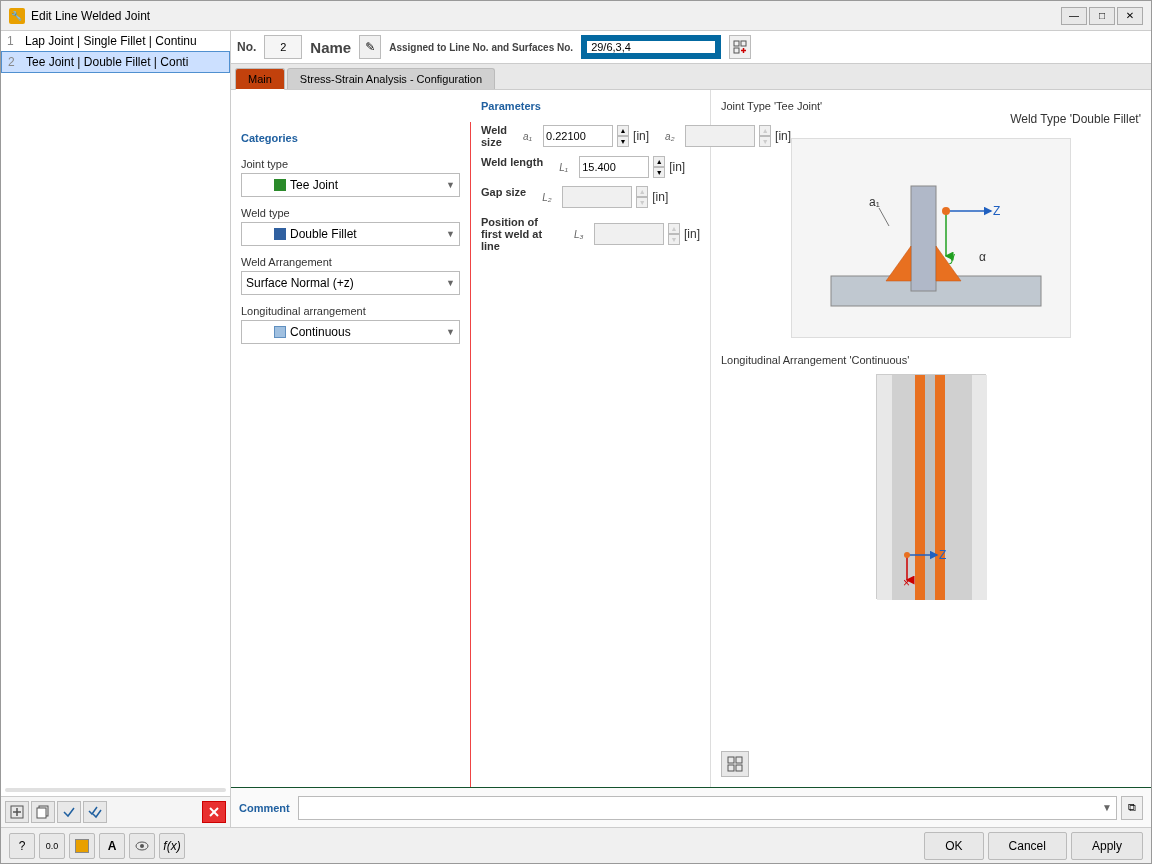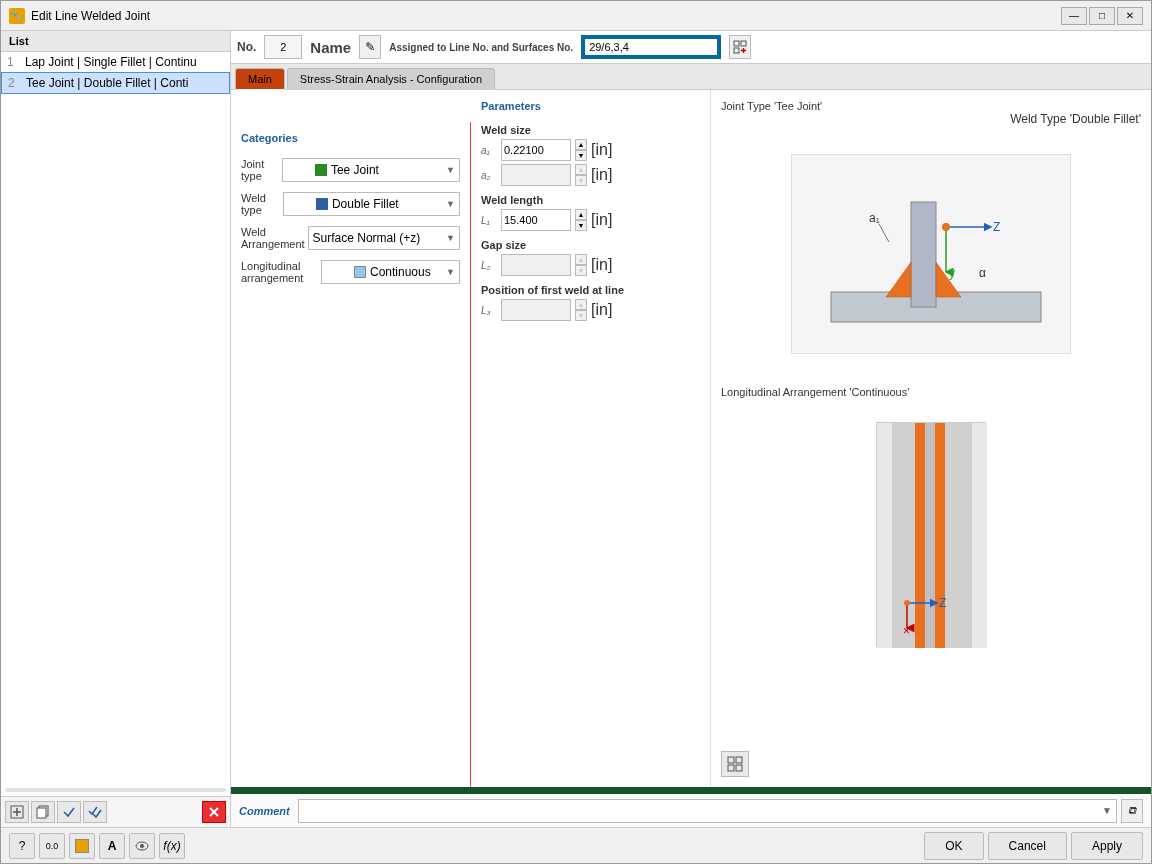--- a/index.html
+++ b/index.html
@@ -31,56 +31,56 @@
     .right-area { flex: 1; display: flex; flex-direction: column; overflow: hidden; }
     
     
     .info-bar { display: flex; border-bottom: 1px solid #ccc; background: #fff; padding: 4px 6px; gap: 8px; align-items: center; }
     .info-no-label { font-size: 12px; font-weight: bold; color: #444; }
     .info-no-box { width: 38px; height: 24px; border: 1px solid #bbb; background: #f5f5f5; display: flex; align-items: center; justify-content: center; font-size: 11px; }
     .info-name-label { font-size: 15px; font-weight: bold; color: #444; }
     .info-name-box { flex: 1; height: 24px; border: 1px solid #bbb; background: #fff; display: flex; align-items: center; padding: 0 4px; font-size: 11px; }
     .info-edit-btn { width: 22px; height: 24px; border: 1px solid #bbb; background: #f0f0f0; display: flex; align-items: center; justify-content: center; cursor: pointer; font-size: 12px; }
     .info-assign-label { font-size: 11px; font-weight: bold; color: #444; }
-    .info-assign-box { width: 140px; height: 24px; border: 4px solid #0369a1; background: #fff; display: flex; align-items: center; padding: 0 4px; font-size: 11px; }
+    .info-assign-box { width: 140px; height: 24px; border: 6px solid #0369a1; background: #fff; display: flex; align-items: center; padding: 0 4px; font-size: 11px; }
     .info-assign-btn { width: 22px; height: 24px; border: 1px solid #bbb; background: #f0f0f0; display: flex; align-items: center; justify-content: center; cursor: pointer; font-size: 10px; }
     
     
     .tabs-bar { display: flex; background: #e8e8e8; border-bottom: 1px solid #ccc; padding: 0 4px; padding-top: 4px; gap: 2px; }
     .tab { padding: 4px 12px; background: #d0d0d0; border: 1px solid #bbb; border-bottom: none; cursor: pointer; font-size: 11px; border-radius: 3px 3px 0 0; }
     .tab.active { background: #c2410c; border-bottom: 1px solid #fff; margin-bottom: -1px; z-index: 1; }
     
     
     .content-area { flex: 1; display: flex; overflow: hidden; background: #fff; }
     
     
     .form-panel { width: 240px; border-right: 1px solid #ef4444; padding: 10px; display: flex; flex-direction: column; gap: 10px; margin-top: 32px; }
     .section-header { font-size: 11px; font-weight: bold; color: #2060a0; margin-bottom: 4px; }
-    .form-group { display: flex; flex-direction: row; gap: 3px; }
+    .form-group { display: flex; flex-direction: column; gap: 3px; }
     .form-label { font-size: 11px; color: #333; }
     .form-select { width: 100%; height: 24px; border: 1px solid #bbb; background: #fff; padding: 0 4px; font-size: 11px; display: flex; align-items: center; justify-content: space-between; cursor: pointer; }
     .form-select-colored { display: flex; align-items: center; gap: 4px; padding-left: 28px; }
     .color-box { width: 12px; height: 12px; background: #2a8a2a; }
     .color-box.blue { background: #3060a0; }
     .select-arrow { font-size: 9px; color: #666; }
     
     
     .params-panel { width: 240px; border-right: 1px solid #ddd; padding: 10px; display: flex; flex-direction: column; gap: 8px; }
-    .param-group { display: flex; flex-direction: column; gap: 3px; }
+    .param-group { display: flex; gap: 16px; }
     .param-label { font-size: 11px; color: #333; font-weight: bold; }
     .param-row { display: flex; align-items: center; gap: 4px; }
     .param-sublabel { font-size: 10px; color: #666; min-width: 16px; font-style: italic; }
     .param-input { width: 70px; height: 22px; border: 1px solid #bbb; background: #fff; padding: 0 2px; font-size: 11px; display: flex; align-items: center; }
     .param-input.disabled { background: #f0f0f0; color: #aaa; }
     .param-spinners { display: flex; flex-direction: column; width: 12px; }
     .param-spinner { height: 11px; border: 1px solid #bbb; background: #f0f0f0; display: flex; align-items: center; justify-content: center; cursor: pointer; font-size: 7px; }
-    .param-unit { font-size: 16px; color: #333; }
-    
-    
-    .preview-panel { flex: 1; padding: 10px; display: flex; flex-direction: column; gap: 20px; }
+    .param-unit { font-size: 12px; color: #333; }
+    
+    
+    .preview-panel { flex: 1; padding: 10px; display: flex; flex-direction: column; gap: 4px; }
     .joint-preview { width: 280px; height: 200px; background: #f5f5f5; border: 1px solid #ddd; margin: 8px auto; position: relative; display: flex; align-items: center; justify-content: center; }
     .arrangement-preview { width: 120px; height: 220px; background: #f5f5f5; border: 1px solid #ddd; margin: 8px auto; position: relative; }
     
     
     .bottom-bar { background: #f0f0f0; border-top: 1px solid #ccc; display: flex; align-items: center; padding: 4px 8px; gap: 4px; height: 36px; }
     .bottom-toolbar-btn { width: 26px; height: 26px; background: #e8e8e8; border: 1px solid #bbb; display: flex; align-items: center; justify-content: center; cursor: pointer; font-size: 12px; border-radius: 2px; }
     .bottom-spacer { flex: 1; }
     .action-btn { height: 28px; padding: 0 20px; background: #e8e8e8; border: 1px solid #bbb; cursor: pointer; font-size: 12px; border-radius: 2px; }
     .action-btn.ok { background: #e8e8e8; text-align: right; }
   </style>
@@ -95,21 +95,20 @@
     <div class="title-bar-buttons">
       <div class="title-bar-btn">—</div>
       <div class="title-bar-btn">□</div>
       <div class="title-bar-btn close">✕</div>
     </div>
   </div>
 
   <div class="main-content">
 
     <div class="left-panel">
-      <div class="left-panel-header">List</div>
       <div class="list-items">
         <div class="list-item">
           <span class="list-item-num">1</span>
           <span>Lap Joint | Single Fillet | Continu</span>
         </div>
         <div class="list-item selected">
           <span class="list-item-num">2</span>
           <span>Tee Joint | Double Fillet | Conti</span>
         </div>
       </div>
@@ -371,21 +370,21 @@
                   <rect x="1" y="1" width="6" height="6" fill="none" stroke="#555" stroke-width="1"></rect>
                   <rect x="9" y="1" width="6" height="6" fill="none" stroke="#555" stroke-width="1"></rect>
                   <rect x="1" y="9" width="6" height="6" fill="none" stroke="#555" stroke-width="1"></rect>
                   <rect x="9" y="9" width="6" height="6" fill="none" stroke="#555" stroke-width="1"></rect>
                 </svg>
             </div>
           </div>
         </div>
       </div>
 
-      <div style="display:flex; border-top:7px solid #14532d; padding:5px 8px; gap:4px; align-items:center; background:#fafafa; height:40px;font-style:italic;">
+      <div style="display:flex; border-top:1px solid #14532d; padding:5px 8px; gap:4px; align-items:center; background:#fafafa; height:40px;">
         <span style="font-size:11px; font-weight:bold; color:#2060a0; min-width:55px;">Comment</span>
         <div style="flex:1; height:24px; border:1px solid #bbb; background:#fff; display:flex; align-items:center; justify-content:space-between; padding:0 4px;">
           <span style="font-size:11px; color:#aaa;"></span>
           <span style="font-size:10px; color:#666;">▼</span>
         </div>
         <div style="width:22px; height:24px; border:1px solid #bbb; background:#f0f0f0; display:flex; align-items:center; justify-content:center; cursor:pointer; font-size:11px;">⧉</div>
       </div>
     </div>
   </div>
 

